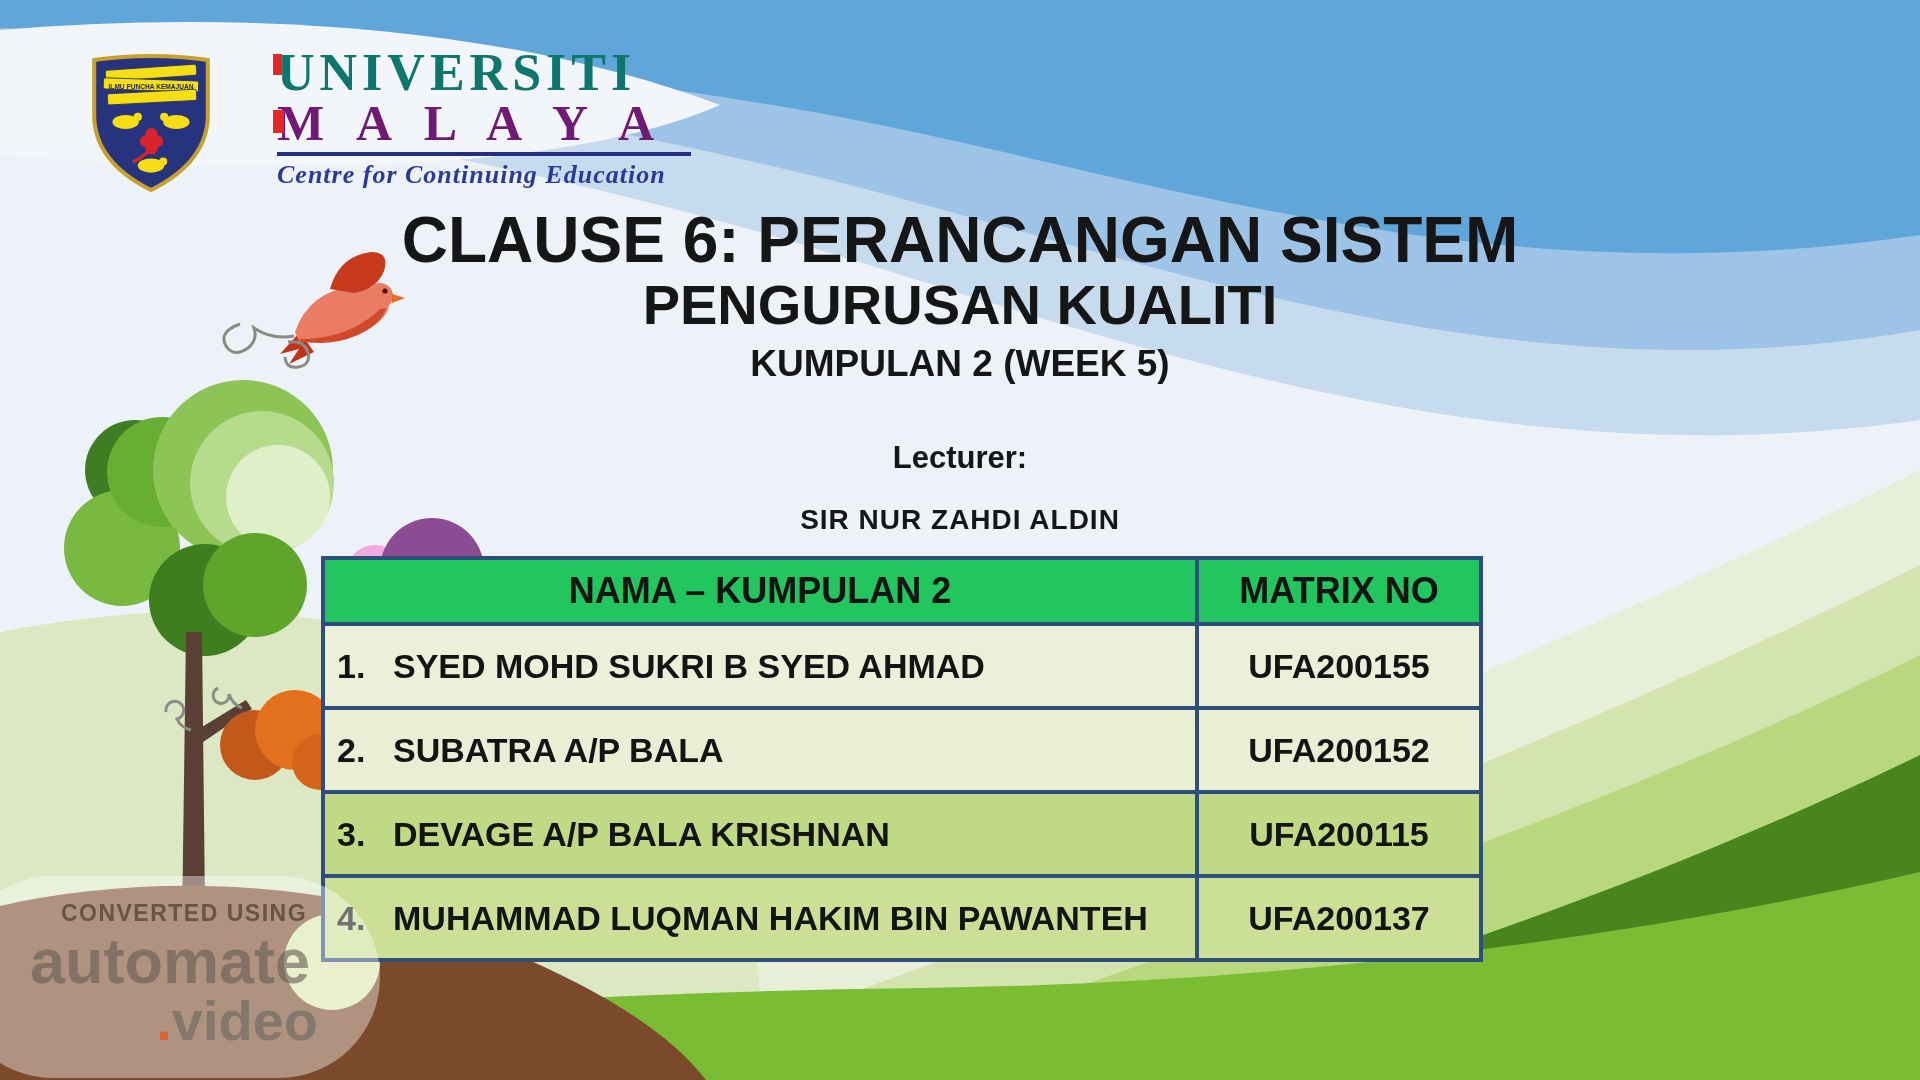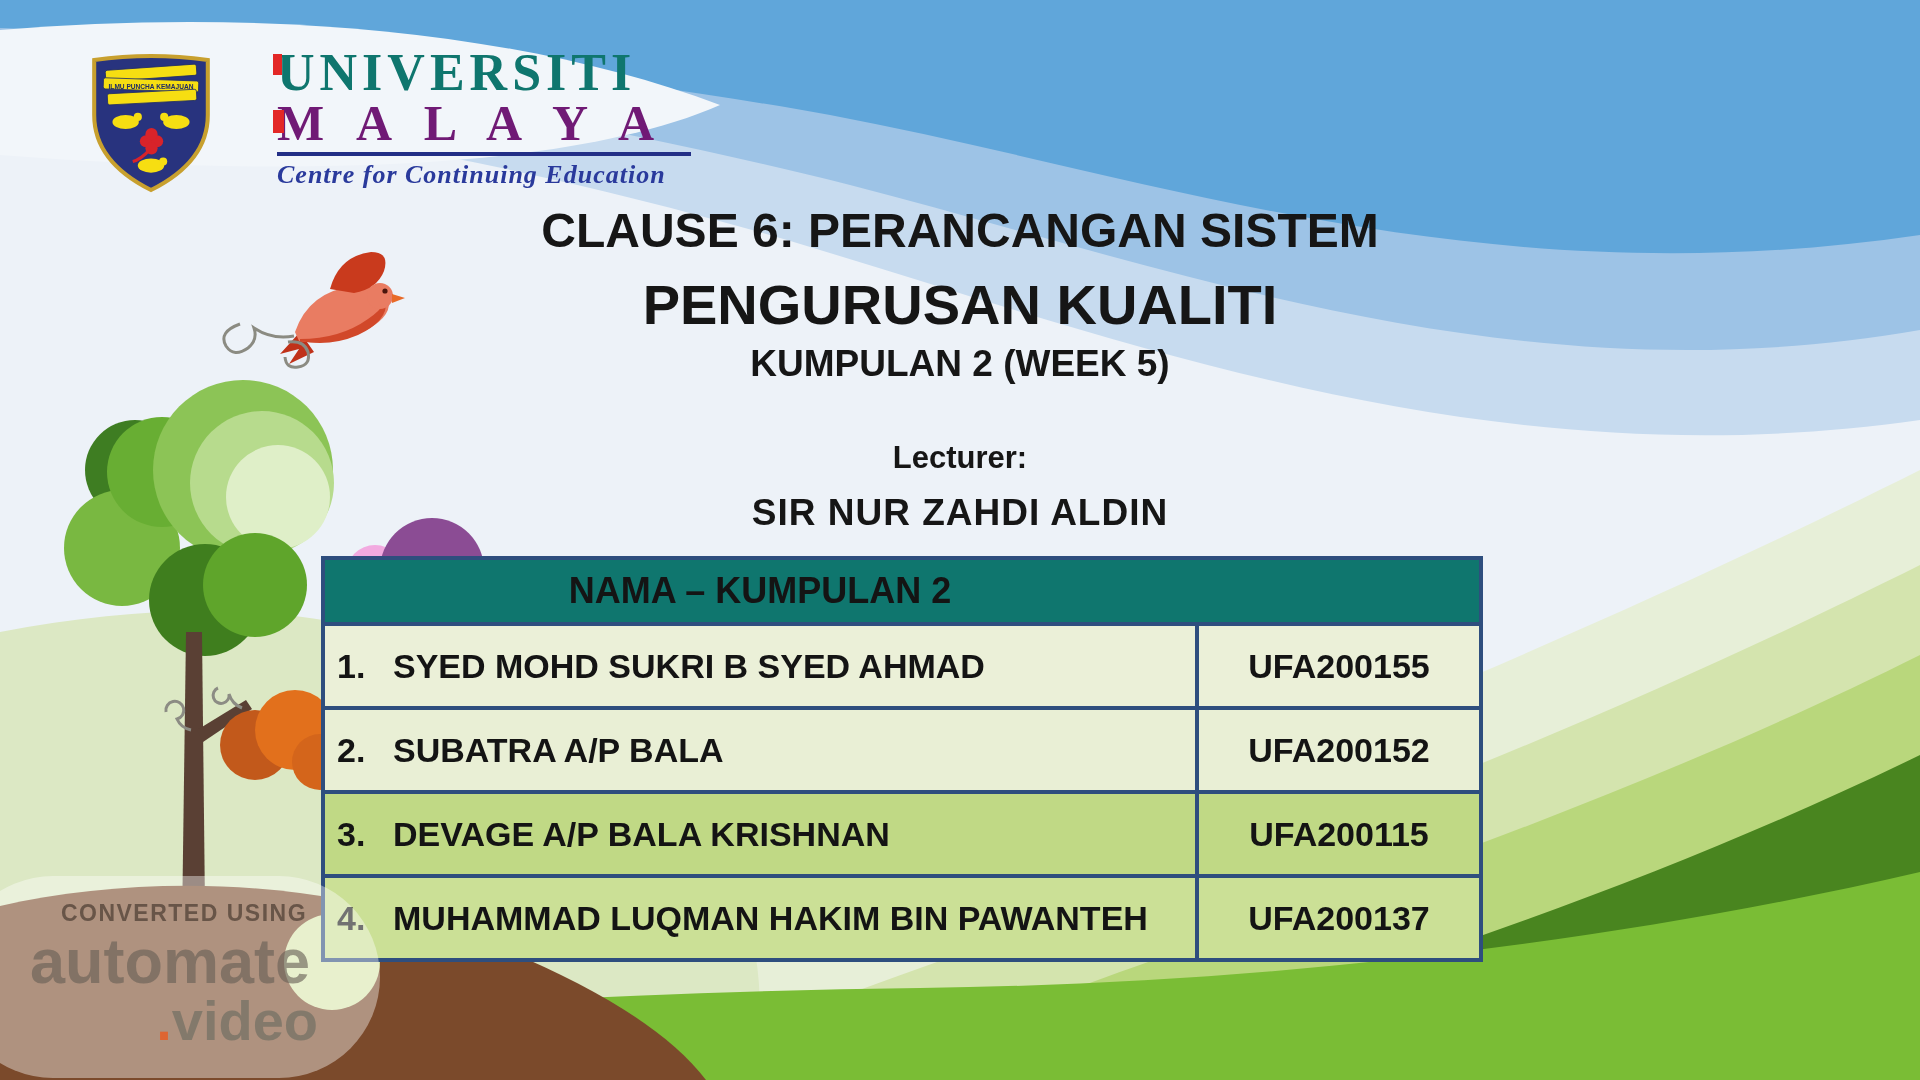--- a/index.html
+++ b/index.html
@@ -21,31 +21,31 @@
   .logo-rule{height:4px;background:#232F86;width:414px;margin-top:2px;}
   .tagline{font-family:"Liberation Serif",serif;font-style:italic;font-weight:bold;
        font-size:26px;color:#2A3A9C;margin-top:4px;letter-spacing:1px;white-space:nowrap;}
   .red-mark{position:absolute;background:#E32726;}
   .rm1{left:188px;top:8px;width:9px;height:21px;}
   .rm2{left:188px;top:64px;width:11px;height:23px;}
 
   
   .center-line{position:absolute;left:0;width:100%;text-align:center;
        font-weight:bold;color:#161616;white-space:nowrap;}
-  .t1{top:203px;font-size:48px;}
+  .t1{top:203px;font-size:64px;}
   .t2{top:272px;font-size:56px;}
   .sub{top:343px;font-size:37px;}
   .lect-label{top:440px;font-size:31px;}
-  .lect-name{top:492px;font-size:37px;letter-spacing:1px;}
+  .lect-name{top:504px;font-size:28px;letter-spacing:1px;}
 
   
   .member-table{position:absolute;left:321px;top:556px;width:1162px;
        box-sizing:border-box;border:4px solid #2E4E7E;}
   .tr{display:flex;height:80px;border-top:4px solid #2E4E7E;}
-  .tr.head{height:62px;border-top:none;background:#0f766e;}
+  .tr.head{height:62px;border-top:none;background:#22c55e;}
   .cell{display:flex;align-items:center;box-sizing:border-box;
        font-weight:bold;color:#141414;font-size:34px;}
   .cell.name{width:870px;padding-left:12px;white-space:nowrap;overflow:hidden;}
   .cell.matrix{flex:1;justify-content:center;border-left:4px solid #2E4E7E;}
   .head .cell{justify-content:center;font-size:36px;padding-left:0;}
   .num{display:inline-block;width:56px;flex:0 0 auto;}
   .r1{background:#EBF0D8;} .r2{background:#E9EFD5;}
   .r3{background:#C0D985;} .r4{background:#CBE096;}
 
   
@@ -160,20 +160,21 @@
 
 <div class="center-line t1">CLAUSE 6: PERANCANGAN SISTEM</div>
 <div class="center-line t2">PENGURUSAN KUALITI</div>
 <div class="center-line sub">KUMPULAN 2 (WEEK 5)</div>
 <div class="center-line lect-label">Lecturer:</div>
 <div class="center-line lect-name">SIR NUR ZAHDI ALDIN</div>
 
 <div class="member-table">
   <div class="tr head">
     <div class="cell name">NAMA – KUMPULAN 2</div>
+    <div class="cell matrix">MATRIX NO</div>
   </div>
   <div class="tr r1">
     <div class="cell name">
       <span class="num">1.</span>
       <span>SYED MOHD SUKRI B SYED AHMAD</span>
     </div>
     <div class="cell matrix">UFA200155</div>
   </div>
   <div class="tr r2">
     <div class="cell name">

